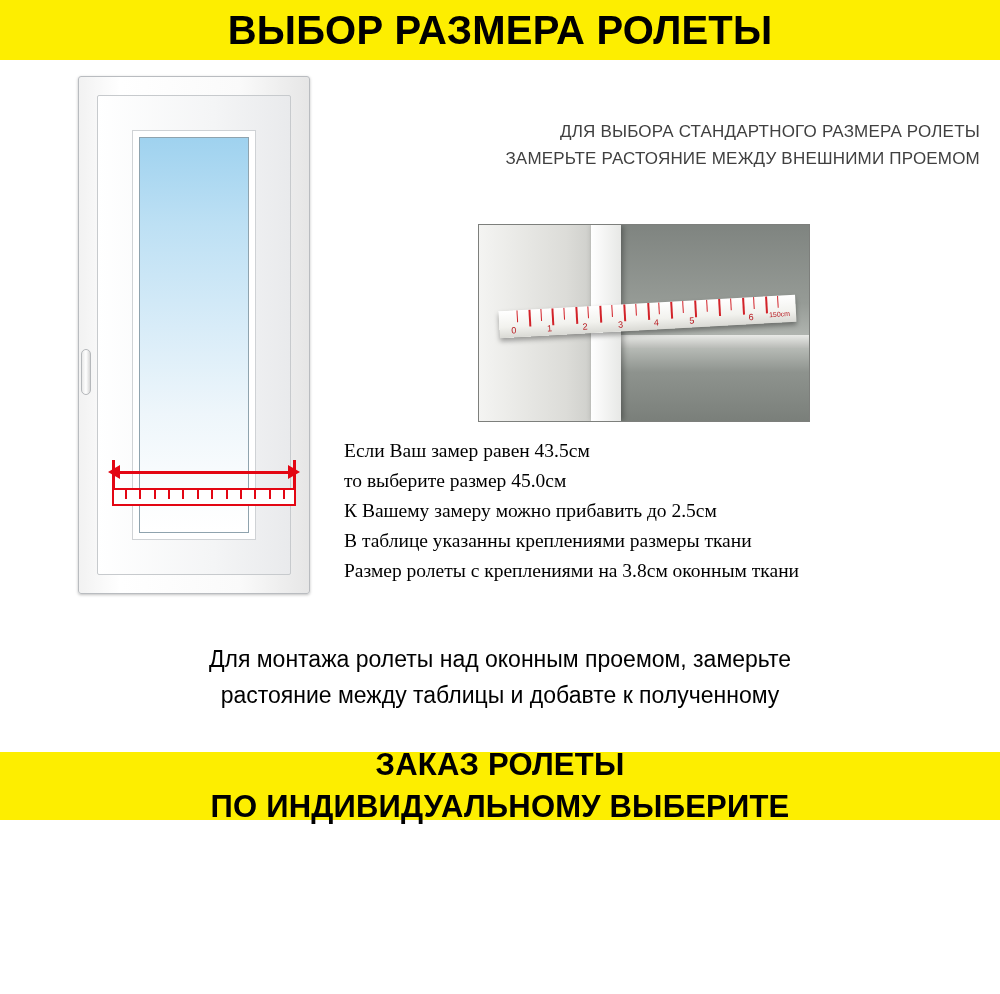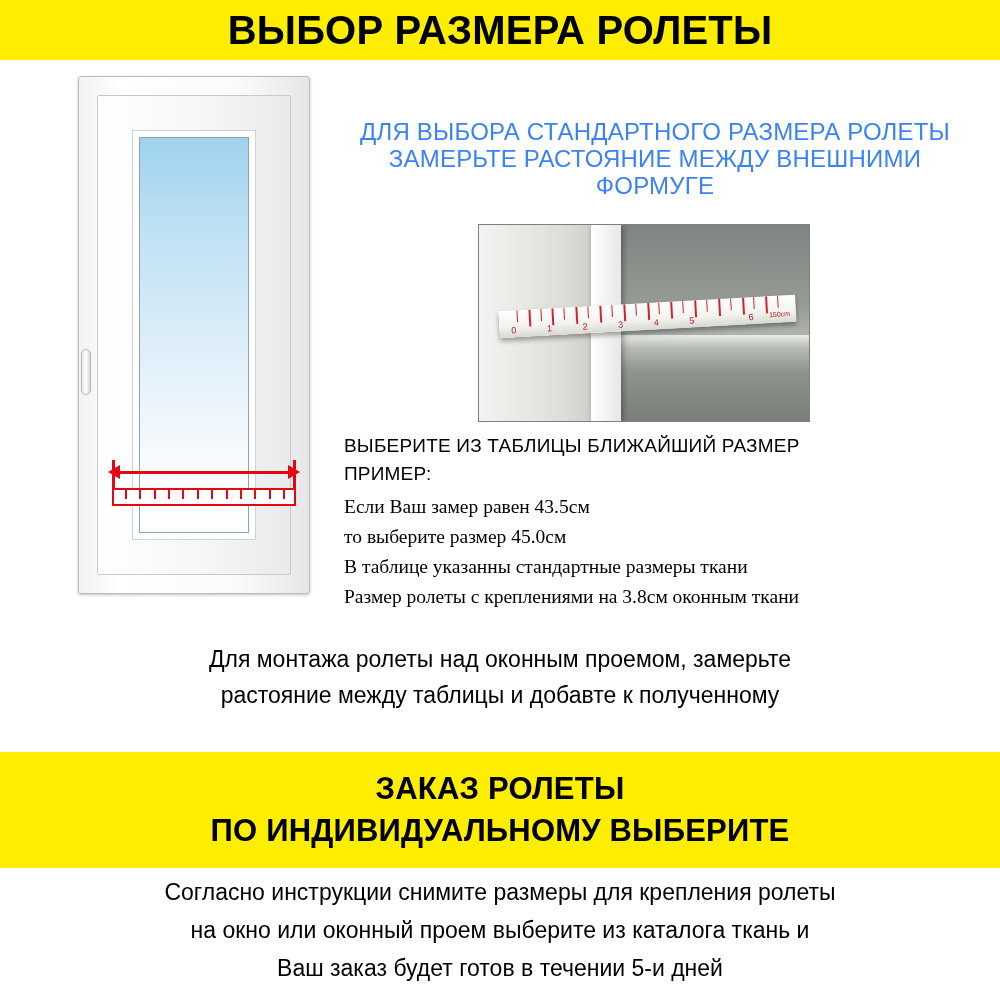--- a/index.html
+++ b/index.html
@@ -20,21 +20,21 @@
     font-weight: bold;
     color: #000;
     letter-spacing: 0.2px;
     display: flex;
     flex-direction: column;
     justify-content: center;
     align-items: center;
   }
   .banner-1 { height: 60px; font-size: 40px; }
   .banner-2 { height: 54px; font-size: 31px; }
-  .banner-3 { height: 116px; font-size: 31px; line-height: 42px; }
+  .banner-3 { height: 68px; font-size: 31px; line-height: 42px; }
   .banner-3 span { display: block; }
 
   
   .sec1 {
     height: 542px;
     position: relative;
     background: #fff;
   }
   .win-wrap {
     position: absolute;
@@ -121,24 +121,24 @@
   }
 
   
   .sec1-right {
     position: absolute;
     left: 330px;
     top: 58px;
     width: 650px;
   }
   .caps-top {
-    text-align: center;
-    font-size: 24px;
+    text-align: right;
+    font-size: 17px;
     line-height: 27px;
-    color: #3b82f6;
+    color: #404040;
     letter-spacing: 0.2px;
   }
   .caps-top span { display: block; }
 
   
   .photo {
     position: absolute;
     left: 478px;
     top: 164px;
     width: 332px;
@@ -283,21 +283,21 @@
           <i style="left:78%"></i>
             <i style="left:86%"></i>
             <i style="left:94%"></i>
         </div>
       </div>
     </div>
 
     <div class="sec1-right">
       <div class="caps-top">
         <span>ДЛЯ ВЫБОРА СТАНДАРТНОГО РАЗМЕРА РОЛЕТЫ</span>
-        <span>ЗАМЕРЬТЕ РАСТОЯНИЕ МЕЖДУ ВНЕШНИМИ ФОРМУГЕ</span>
+        <span>ЗАМЕРЬТЕ РАСТОЯНИЕ МЕЖДУ ВНЕШНИМИ ПРОЕМОМ</span>
       </div>
     </div>
 
     <div class="photo">
       <div class="wall"></div>
       <div class="pane"></div>
       <div class="bar"></div>
       <div class="profile"></div>
       <div class="tape">
         <i style="left:6%"></i>
@@ -328,47 +328,37 @@
         <em style="left:28%">2</em>
         <em style="left:40%">3</em>
         <em style="left:52%">4</em>
         <em style="left:64%">5</em>
         <em style="left:84%">6</em>
         <span class="cm150">150cm</span>
       </div>
     </div>
 
     <div class="sec1-lower">
-      <div class="caps-mid">
-        <div>ВЫБЕРИТЕ ИЗ ТАБЛИЦЫ БЛИЖАЙШИЙ РАЗМЕР</div>
-        <div>ПРИМЕР:</div>
-      </div>
       <div class="ex-list">
         <span>Если Ваш замер равен 43.5см</span>
         <span>то выберите размер 45.0см</span>
-        <span>В таблице указанны стандартные размеры ткани</span>
+        <span>К Вашему  замеру  можно прибавить до 2.5см</span>
+        <span>В таблице указанны креплениями размеры ткани</span>
         <span>Размер ролеты с креплениями на 3.8см оконным ткани</span>
       </div>
     </div>
   </div>
 
 
   <div class="sec2">
     <div class="body">
       <span>Для монтажа ролеты над оконным проемом, замерьте</span>
       <span>растояние между таблицы и добавте к полученному</span>
     </div>
   </div>
 
   <div class="banner banner-3">
     <span>ЗАКАЗ РОЛЕТЫ</span>
     <span>ПО ИНДИВИДУАЛЬНОМУ ВЫБЕРИТЕ</span>
   </div>
 
-  <div class="sec4">
-    <div class="body">
-      <span>Согласно инструкции снимите размеры для крепления ролеты</span>
-      <span>на окно или оконный проем выберите из каталога ткань и</span>
-      <span>Ваш заказ будет готов в течении 5-и дней</span>
-    </div>
-  </div>
 
 </div>
 
 </body></html>

